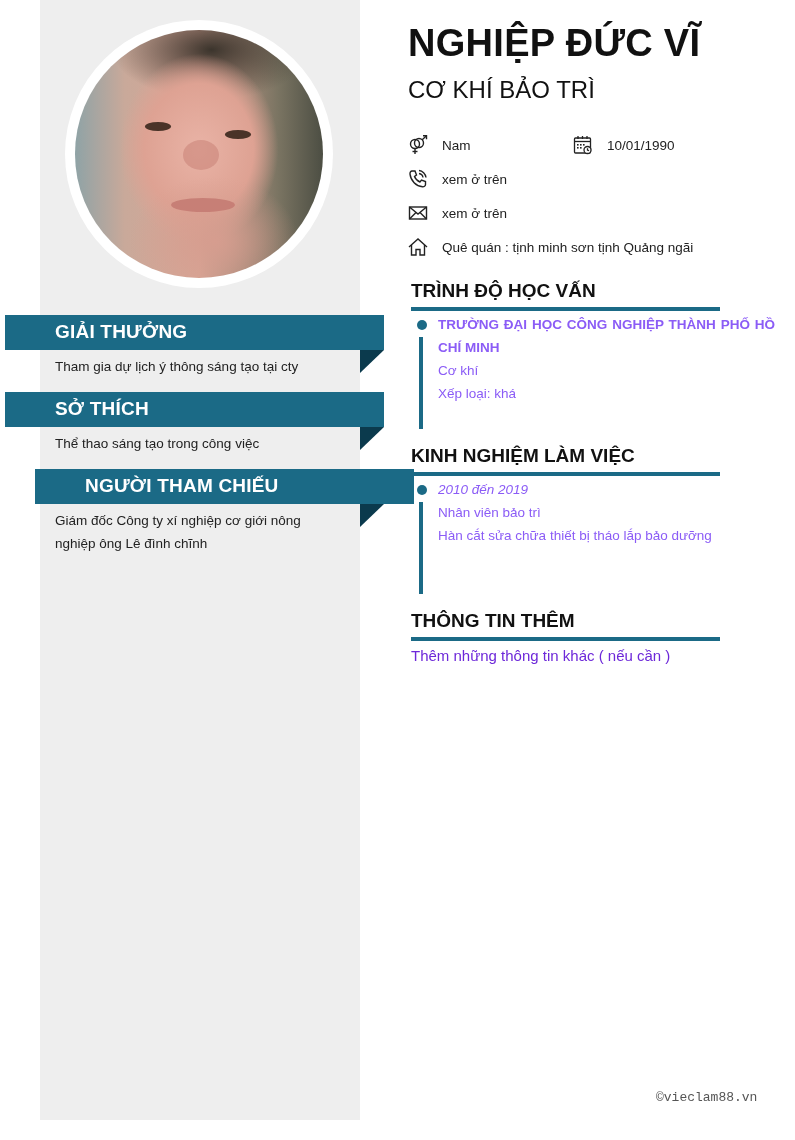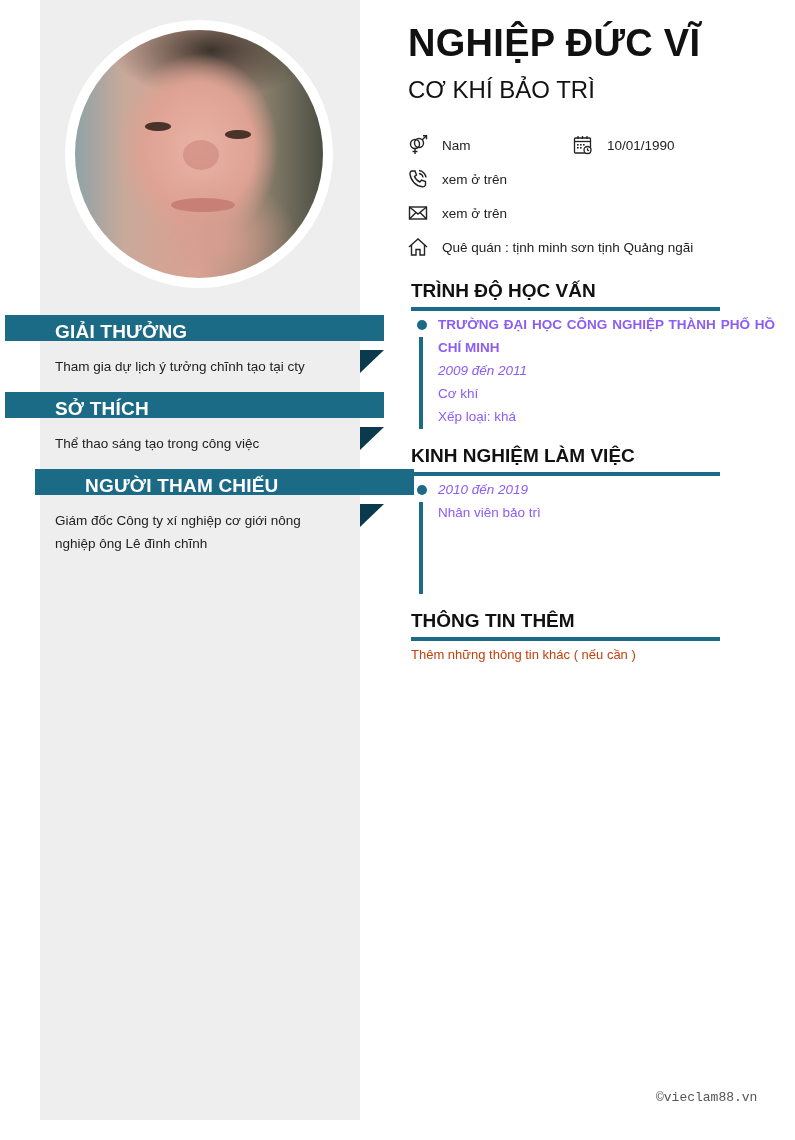--- a/index.html
+++ b/index.html
@@ -13,39 +13,39 @@
     background:
       radial-gradient(ellipse 34% 26% at 56% 85%, #d69d8f 0%, rgba(214,157,143,0) 100%),
       radial-gradient(ellipse 40% 48% at 50% 48%, #e9b3a6 0%, #dea293 55%, rgba(222,162,147,0) 80%),
       radial-gradient(ellipse 40% 20% at 55% 8%, #3b342c 0%, rgba(59,52,44,0) 100%),
       linear-gradient(90deg, #8fa3a6 0%, #c9a99a 20%, #d8a696 50%, #7a7462 82%, #4c4e43 100%);
   }
   .avatar .eye { position: absolute; width: 26px; height: 9px; border-radius: 50%; background: #4a3328; }
   .avatar .nose { position: absolute; left: 108px; top: 110px; width: 36px; height: 30px; border-radius: 50%; background: rgba(200,130,118,0.55); }
   .avatar .mouth { position: absolute; left: 96px; top: 168px; width: 64px; height: 14px; border-radius: 50%; background: #c77f76; }
 
-  .ribbon { position: absolute; left: 5px; width: 379px; height: 26px; background: #1b6a86; }
+  .ribbon { position: absolute; left: 5px; width: 379px; height: 35px; background: #1b6a86; }
   .ribbon-title { position: absolute; left: 50px; top: 6px; color: #ffffff; font-weight: bold; font-size: 19px; letter-spacing: 0.2px; }
   .fold { position: absolute; left: 360px; width: 24px; height: 23px; }
   .side-text { position: absolute; left: 55px; width: 262px; font-size: 13.5px; line-height: 23px; color: #222; }
 
   .name { position: absolute; left: 408px; top: 22px; font-size: 38px; font-weight: bold; color: #111; letter-spacing: 0.3px; }
   .job { position: absolute; left: 408px; top: 76px; font-size: 24px; color: #111; }
 
   .info-row { position: absolute; height: 24px; display: flex; align-items: center; font-size: 13.5px; color: #222; }
   .info-row .ic { width: 22px; height: 22px; margin-right: 13px; display: inline-flex; align-items: center; justify-content: center; }
 
   .sec-title { position: absolute; left: 411px; font-size: 19px; font-weight: bold; color: #111; }
   .sec-line { position: absolute; left: 411px; width: 309px; height: 4px; background: #1b6a86; }
   .bullet { position: absolute; left: 417px; width: 10px; height: 10px; border-radius: 50%; background: #1b6a86; }
   .vbar { position: absolute; left: 419px; width: 4px; background: #1b6a86; }
   .entry { position: absolute; left: 438px; width: 337px; font-size: 13.5px; line-height: 23px; color: #8b5cf6; }
   .entry .org { font-weight: bold; text-align: justify; text-align-last: left; font-size: 13.5px; }
   .entry .period { font-style: italic; }
-  .plain { position: absolute; left: 411px; font-size: 13px; color: #c2410c; }
+  .plain { position: absolute; left: 411px; font-size: 15px; color: #6d28d9; }
 
   .copyright { position: absolute; left: 656px; top: 1090px; font-family: "Liberation Mono", "DejaVu Sans Mono", monospace; font-size: 13px; color: #555; }
 </style>
 </head>
 <body>
 
 <div class="sidebar"></div>
 
 <div class="avatar-ring"></div>
 <div class="avatar">
@@ -54,21 +54,21 @@
   <div class="nose"></div>
   <div class="mouth"></div>
 </div>
 
 <div class="ribbon" style="top:315px;">
   <span class="ribbon-title">GIẢI THƯỞNG</span>
 </div>
 <svg class="fold" style="top:350px;" viewBox="0 0 24 23">
     <polygon points="0,0 24,0 0,23" fill="#0b3a4d"></polygon>
   </svg>
-<div class="side-text" style="top:355px;">Tham gia dự lịch ý tưởng chĩnh tạo tại cty</div>
+<div class="side-text" style="top:355px;">Tham gia dự lịch ý thông sáng tạo tại cty</div>
 
 <div class="ribbon" style="top:392px;">
   <span class="ribbon-title">SỞ THÍCH</span>
 </div>
 <svg class="fold" style="top:427px;" viewBox="0 0 24 23">
     <polygon points="0,0 24,0 0,23" fill="#0b3a4d"></polygon>
   </svg>
 <div class="side-text" style="top:432px;">Thể thao sáng tạo trong công việc</div>
 
 <div class="ribbon" style="top:469px;margin-left:30px;">
@@ -146,31 +146,31 @@
   </span>
   <span>Quê quán : tịnh minh sơn tịnh Quảng ngãi</span>
 </div>
 
 <div class="sec-title" style="top:280px;">TRÌNH ĐỘ HỌC VẤN</div>
 <div class="sec-line" style="top:307px;"></div>
 <div class="bullet" style="top:320px;"></div>
 <div class="vbar" style="top:337px;height:92px;"></div>
 <div class="entry" style="top:313px;">
   <div class="org">TRƯỜNG ĐẠI HỌC CÔNG NGHIỆP THÀNH PHỐ HỒ CHÍ MINH</div>
-  <div class="period">2009 đến 2011</div>
   <div>Cơ khí</div>
   <div>Xếp loại: khá</div>
 </div>
 
 <div class="sec-title" style="top:445px;">KINH NGHIỆM LÀM VIỆC</div>
 <div class="sec-line" style="top:472px;"></div>
 <div class="bullet" style="top:485px;"></div>
 <div class="vbar" style="top:502px;height:92px;"></div>
 <div class="entry" style="top:478px;">
   <div class="period">2010 đến 2019</div>
   <div>Nhân viên bảo trì</div>
+  <div>Hàn cắt sửa chữa thiết bị tháo lắp bảo dưỡng</div>
 </div>
 
 <div class="sec-title" style="top:610px;">THÔNG TIN THÊM</div>
 <div class="sec-line" style="top:637px;"></div>
 <div class="plain" style="top:647px;">Thêm những thông tin khác ( nếu cần )</div>
 
 <div class="copyright">©vieclam88.vn</div>
 
 </body></html>

